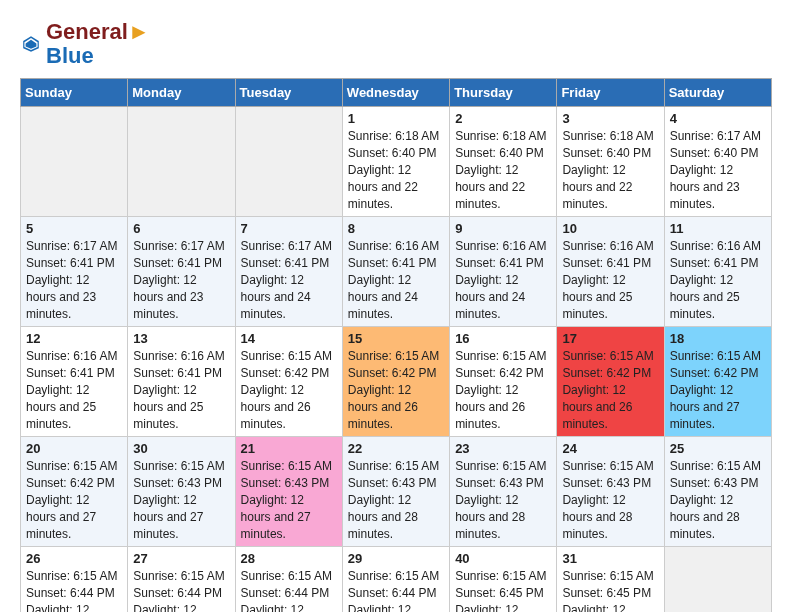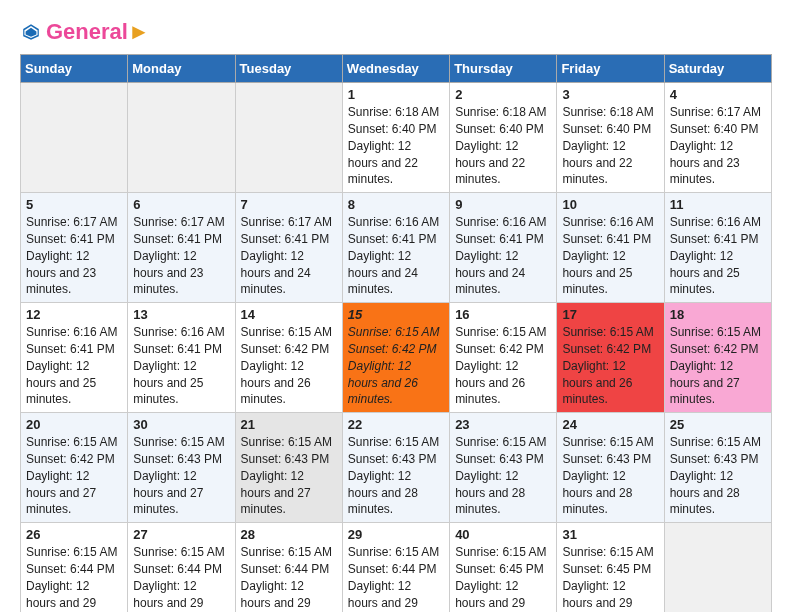--- a/index.html
+++ b/index.html
@@ -20,21 +20,21 @@
       display: flex;
       align-items: center;
     }
     .logo-text {
       font-size: 22px;
       font-weight: bold;
       color: #1a1a2e;
       line-height: 1.1;
     }
     .logo-text span {
-      color: #ec4899;
+      color: #7f1d1d;
     }
     .logo-icon {
       width: 18px;
       height: 18px;
       margin-left: 2px;
     }
     .title-block {
       text-align: right;
     }
     .month-title {
@@ -96,20 +96,23 @@
 <div class="header">
   <div class="logo">
     <svg class="logo-icon" viewBox="0 0 30 30">
       <polygon points="15,2 28,10 28,22 15,28 2,22 2,10" fill="#1a6bb5"></polygon>
       <polygon points="15,5 26,12 26,20 15,25 4,20 4,12" fill="#fff"></polygon>
       <polygon points="15,8 24,14 24,19 15,23 6,19 6,14" fill="#1a6bb5"></polygon>
     </svg>
     <div style="margin-left:6px;">
       <div class="logo-text">
         <span>General</span><span style="color:#e8a020;">►</span>
+      </div>
+      <div class="logo-text">
+        <span style="color:#1a6bb5;">Blue</span>
       </div>
     </div>
   </div>
   <div class="title-block">
     <div class="month-title"></div>
     <div class="location"></div>
   </div>
 </div>
 
 <table>
@@ -182,47 +185,47 @@
           <div class="cell-content">Sunrise: 6:16 AM<br>Sunset: 6:41 PM<br>Daylight: 12 hours and 25 minutes.</div>
         </td>
         <td style="background-color: rgb(255, 255, 255);">
           <span class="day-num">13</span>
           <div class="cell-content">Sunrise: 6:16 AM<br>Sunset: 6:41 PM<br>Daylight: 12 hours and 25 minutes.</div>
         </td>
         <td style="background-color: rgb(255, 255, 255);">
           <span class="day-num">14</span>
           <div class="cell-content">Sunrise: 6:15 AM<br>Sunset: 6:42 PM<br>Daylight: 12 hours and 26 minutes.</div>
         </td>
-        <td style="background-color: #f97316; font-style: italic;">
+        <td style="background-color: #fdba74;">
           <span class="day-num">15</span>
           <div class="cell-content">Sunrise: 6:15 AM<br>Sunset: 6:42 PM<br>Daylight: 12 hours and 26 minutes.</div>
         </td>
         <td style="background-color: rgb(255, 255, 255);">
           <span class="day-num">16</span>
           <div class="cell-content">Sunrise: 6:15 AM<br>Sunset: 6:42 PM<br>Daylight: 12 hours and 26 minutes.</div>
         </td>
         <td style="background-color: #ef4444;">
           <span class="day-num">17</span>
           <div class="cell-content">Sunrise: 6:15 AM<br>Sunset: 6:42 PM<br>Daylight: 12 hours and 26 minutes.</div>
         </td>
-        <td style="background-color: #f9a8d4;">
+        <td style="background-color: #7dd3fc;">
           <span class="day-num">18</span>
           <div class="cell-content">Sunrise: 6:15 AM<br>Sunset: 6:42 PM<br>Daylight: 12 hours and 27 minutes.</div>
         </td>
       </tr>
       <tr>
         <td style="background-color: rgb(240, 245, 251);">
           <span class="day-num">20</span>
           <div class="cell-content">Sunrise: 6:15 AM<br>Sunset: 6:42 PM<br>Daylight: 12 hours and 27 minutes.</div>
         </td>
         <td style="background-color: rgb(240, 245, 251);">
           <span class="day-num">30</span>
           <div class="cell-content">Sunrise: 6:15 AM<br>Sunset: 6:43 PM<br>Daylight: 12 hours and 27 minutes.</div>
         </td>
-        <td style="background-color: #e5e5e5;">
+        <td style="background-color: #f9a8d4;">
           <span class="day-num">21</span>
           <div class="cell-content">Sunrise: 6:15 AM<br>Sunset: 6:43 PM<br>Daylight: 12 hours and 27 minutes.</div>
         </td>
         <td style="background-color: rgb(240, 245, 251);">
           <span class="day-num">22</span>
           <div class="cell-content">Sunrise: 6:15 AM<br>Sunset: 6:43 PM<br>Daylight: 12 hours and 28 minutes.</div>
         </td>
         <td style="background-color: rgb(240, 245, 251);">
           <span class="day-num">23</span>
           <div class="cell-content">Sunrise: 6:15 AM<br>Sunset: 6:43 PM<br>Daylight: 12 hours and 28 minutes.</div>

